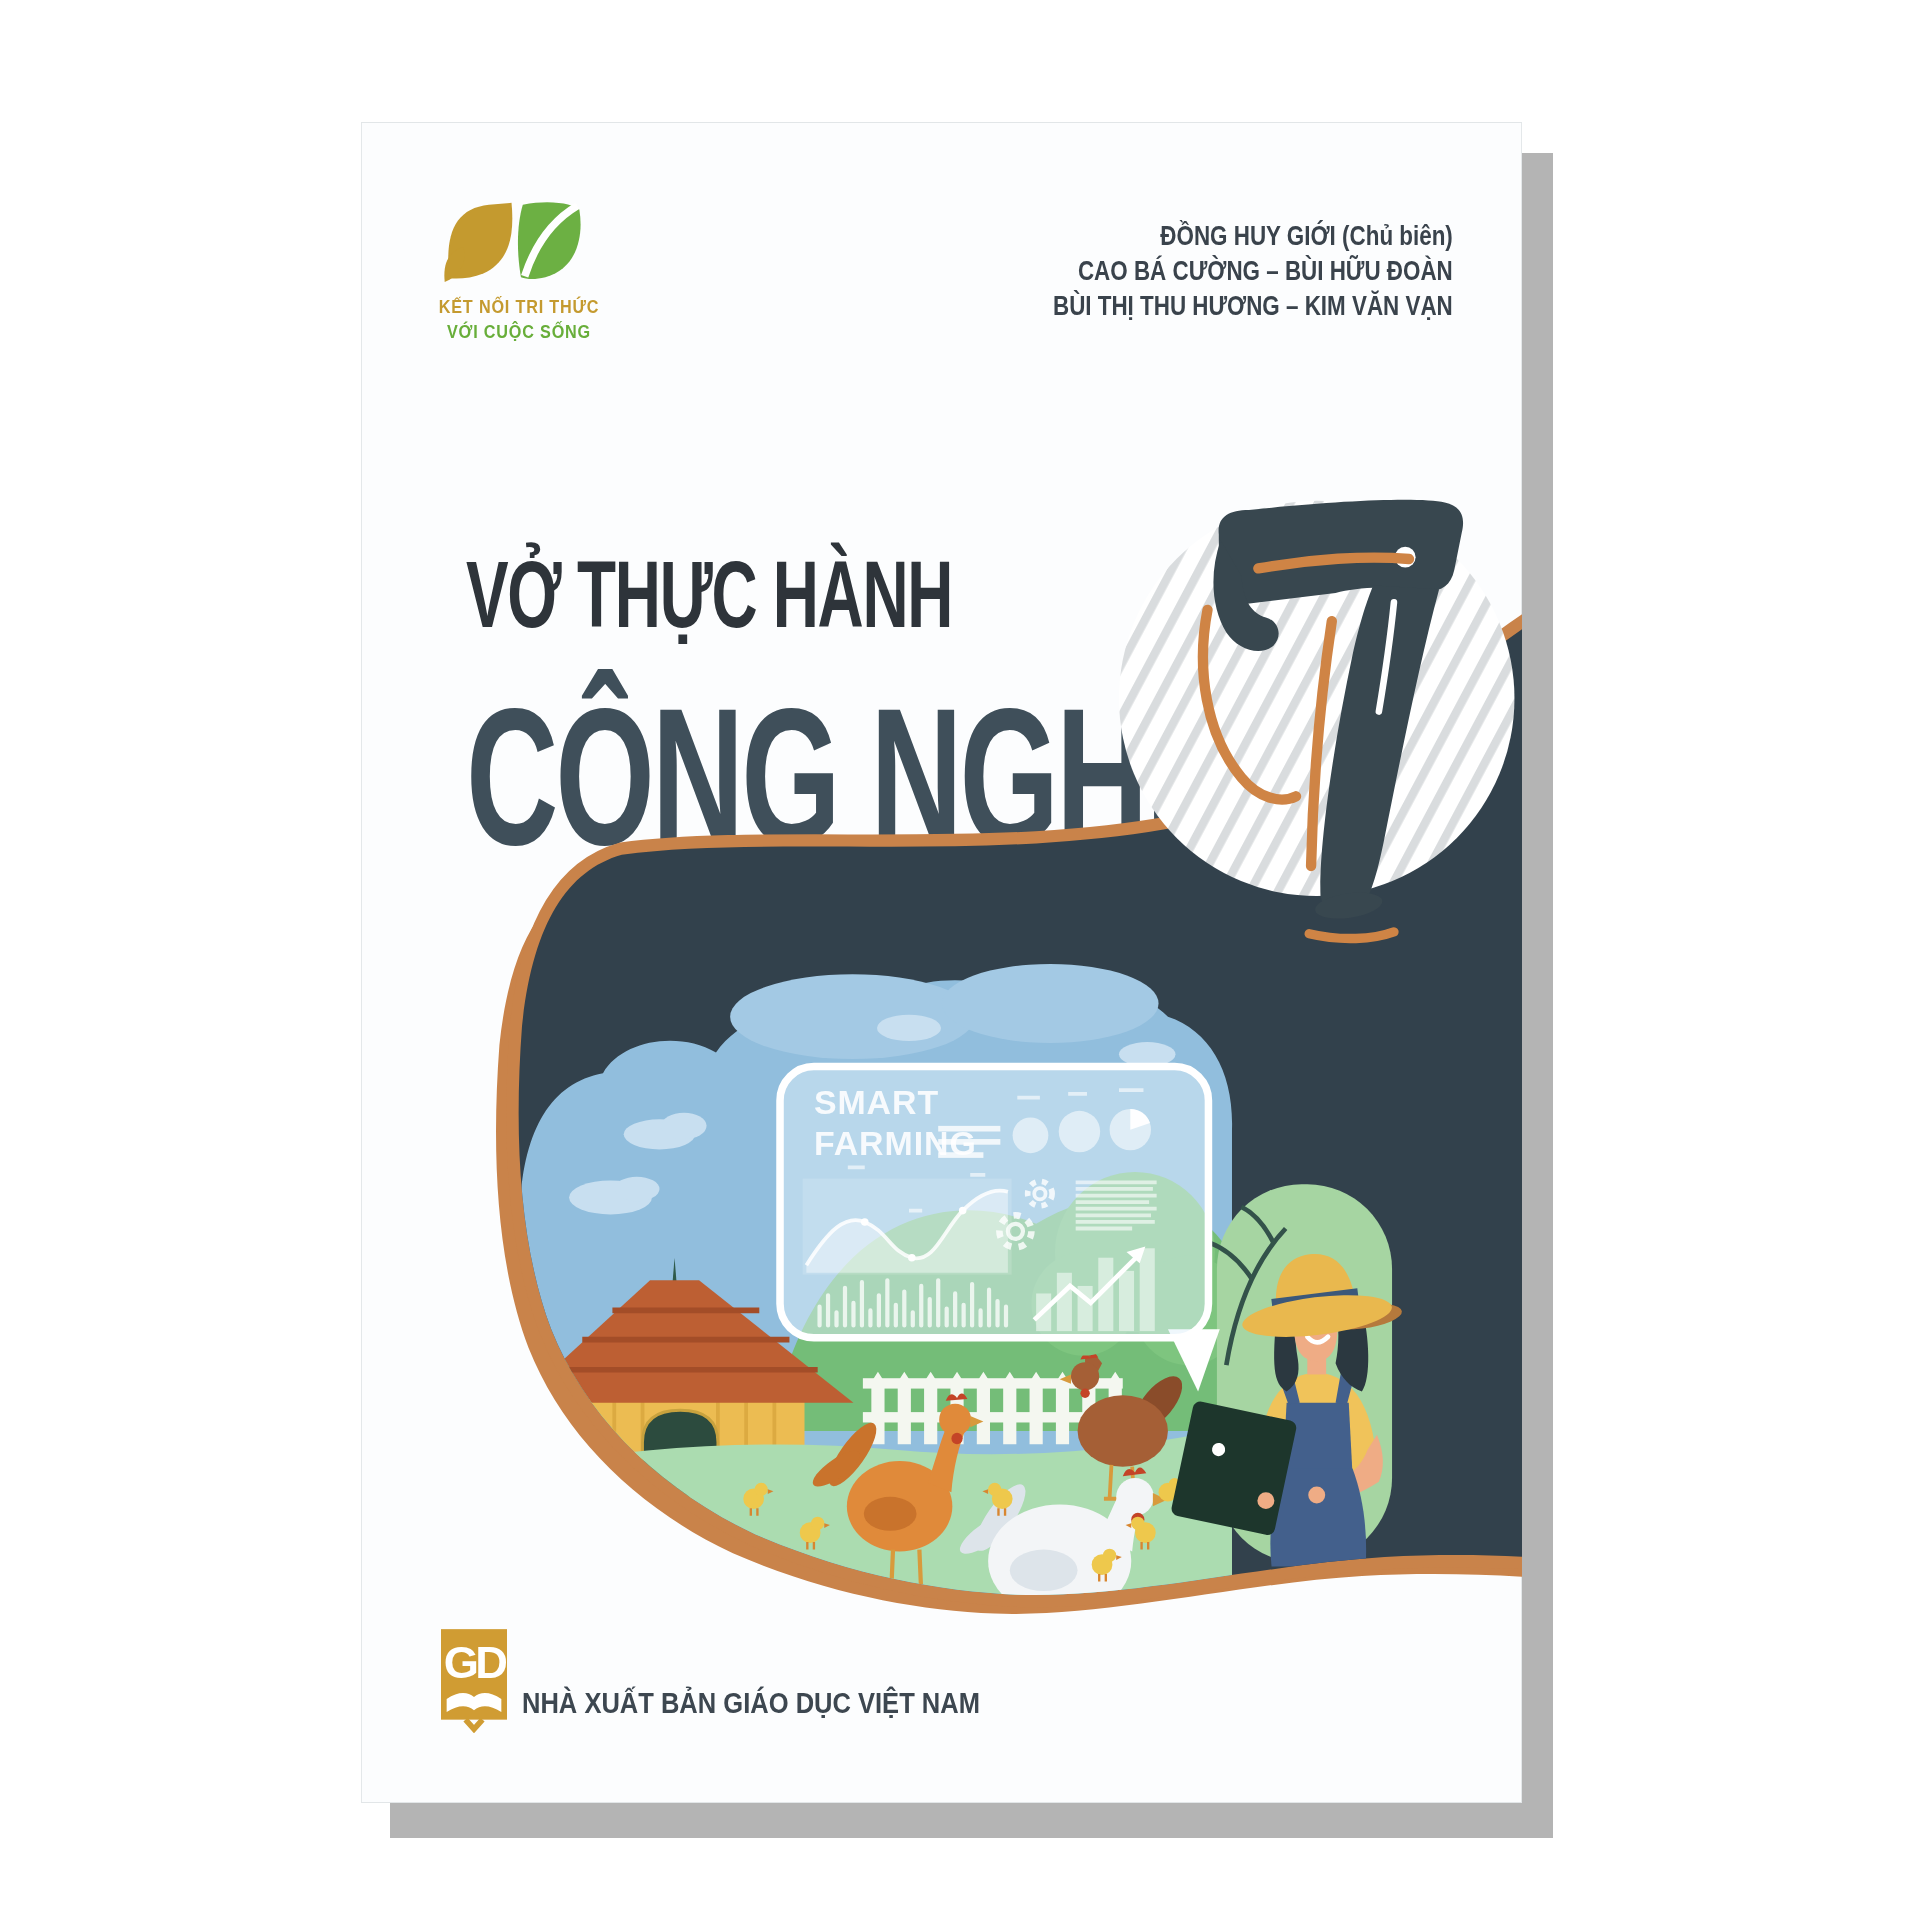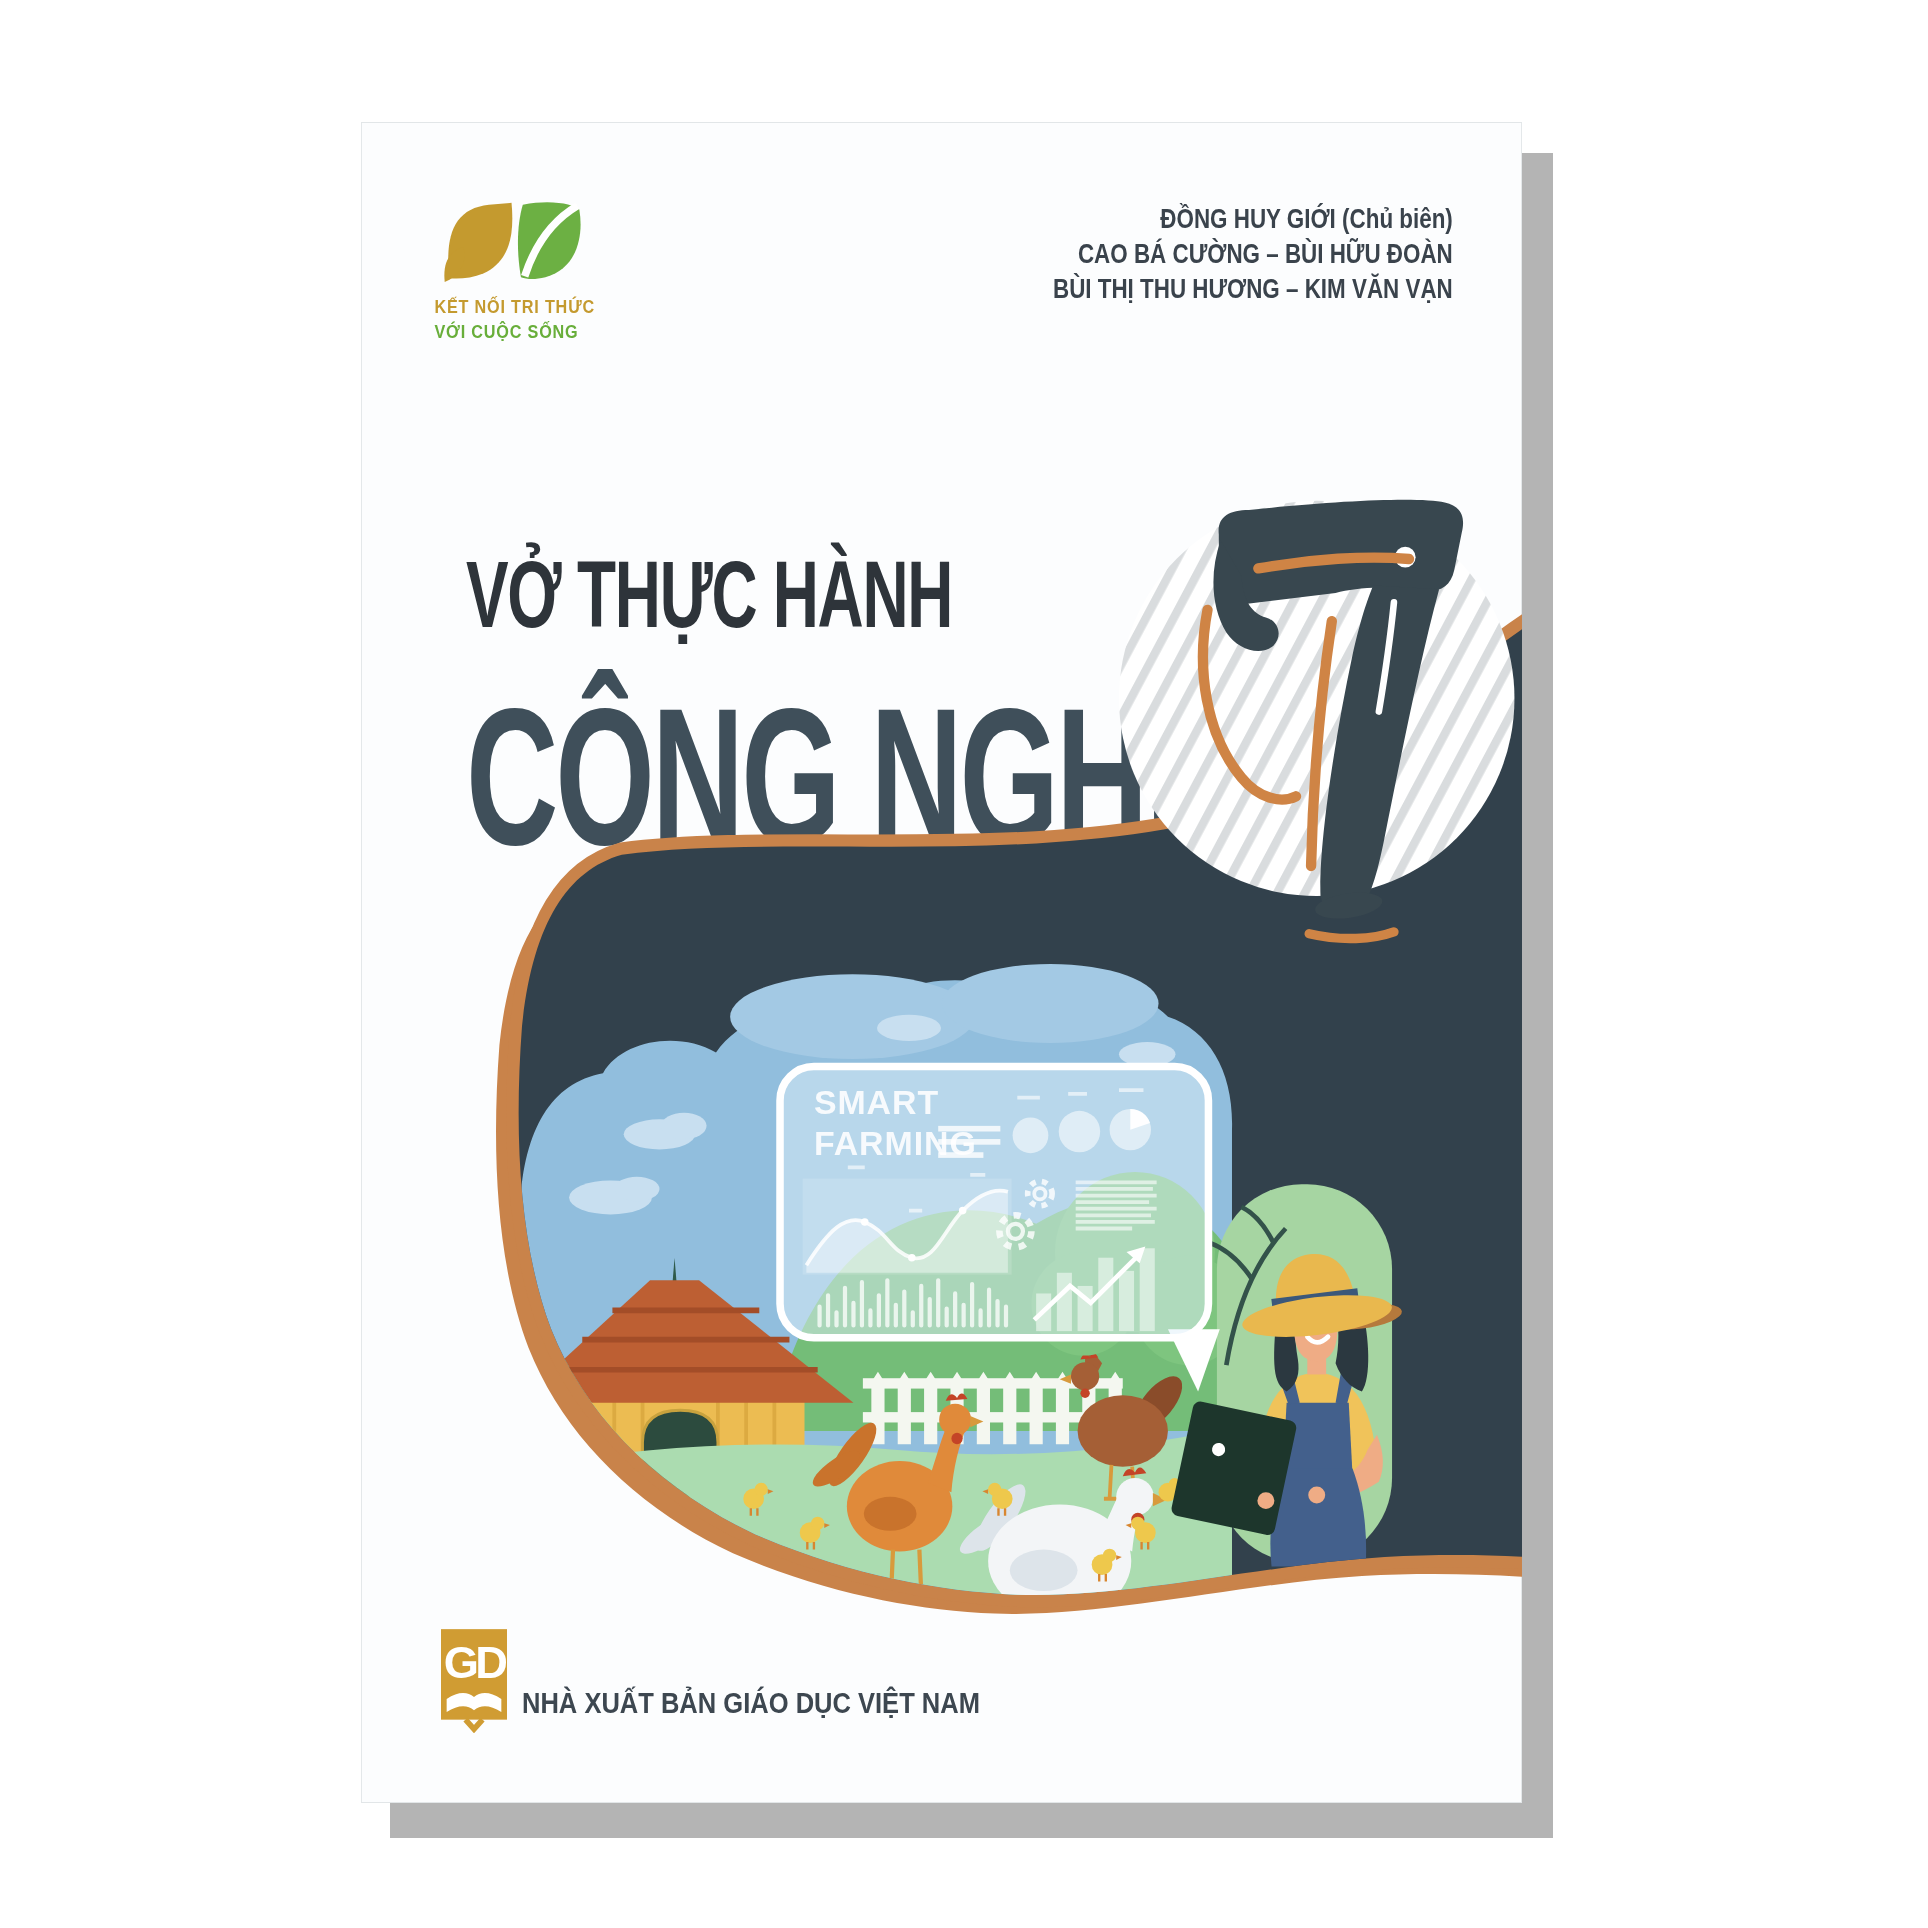--- a/index.html
+++ b/index.html
@@ -3,26 +3,26 @@
 <meta charset="utf-8">
 <style>
   html,body{margin:0;padding:0;background:#ffffff;}
   .canvas{position:relative;width:1928px;height:1928px;background:#ffffff;overflow:hidden;
           font-family:"Liberation Sans","DejaVu Sans",sans-serif;}
   .book{position:absolute;left:361px;top:122px;width:1161px;height:1681px;background:#fcfdfe;
         box-shadow:inset 0 0 0 0.9px #e2e6e8;}
   .shadow-right{position:absolute;left:1522px;top:153px;width:31px;height:1685px;background:#b4b4b4;}
   .shadow-bottom{position:absolute;left:390px;top:1803px;width:1163px;height:35px;background:#b4b4b4;}
 
-  .brand{position:absolute;left:64px;top:175px;width:188px;text-align:left;}
+  .brand{position:absolute;left:64px;top:175px;width:188px;text-align:center;}
   .brand .l1{font-size:18px;font-weight:bold;color:#c49a2f;letter-spacing:0.9px;transform:scaleX(.9);transform-origin:50% 0;white-space:nowrap;}
   .brand .l2{font-size:18px;font-weight:bold;color:#68ae3a;letter-spacing:0.9px;transform:scaleX(.9);transform-origin:50% 0;white-space:nowrap;margin-top:3.8px;}
   .brand-leaves{position:absolute;left:79px;top:75px;width:160px;height:87px;}
 
-  .authors{position:absolute;right:69px;top:79px;text-align:right;color:#3a434c;}
+  .authors{position:absolute;right:69px;top:96px;text-align:right;color:#3a434c;}
   .authors div{font-size:28px;font-weight:bold;line-height:35px;white-space:nowrap;
                transform:scaleX(.8);transform-origin:100% 0;}
 
   .subtitle{position:absolute;left:105px;top:426px;font-size:94px;font-weight:bold;color:#2e343a;
             letter-spacing:-1.9px;white-space:nowrap;transform:scaleX(.68);transform-origin:0 0;line-height:1;}
   .maintitle{position:absolute;left:105px;top:548px;font-size:194px;font-weight:bold;color:#3f4f5a;
             letter-spacing:-4.7px;white-space:nowrap;transform:scaleX(.66);transform-origin:0 0;line-height:1.1;}
 
   .illus{position:absolute;left:0;top:0;width:1161px;height:1681px;pointer-events:none;}
 

